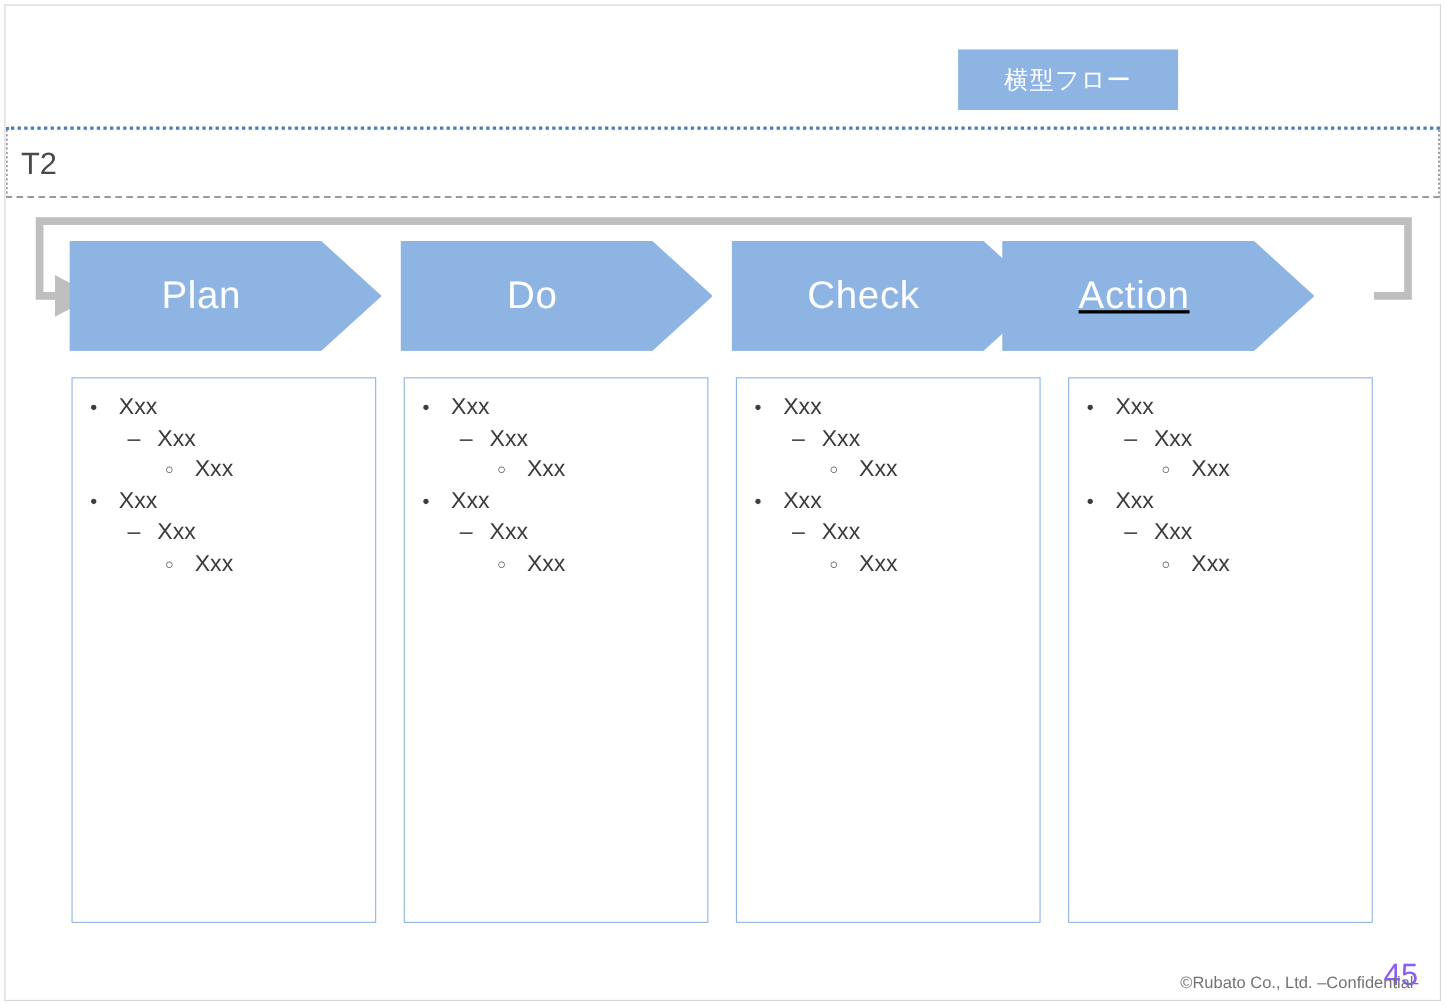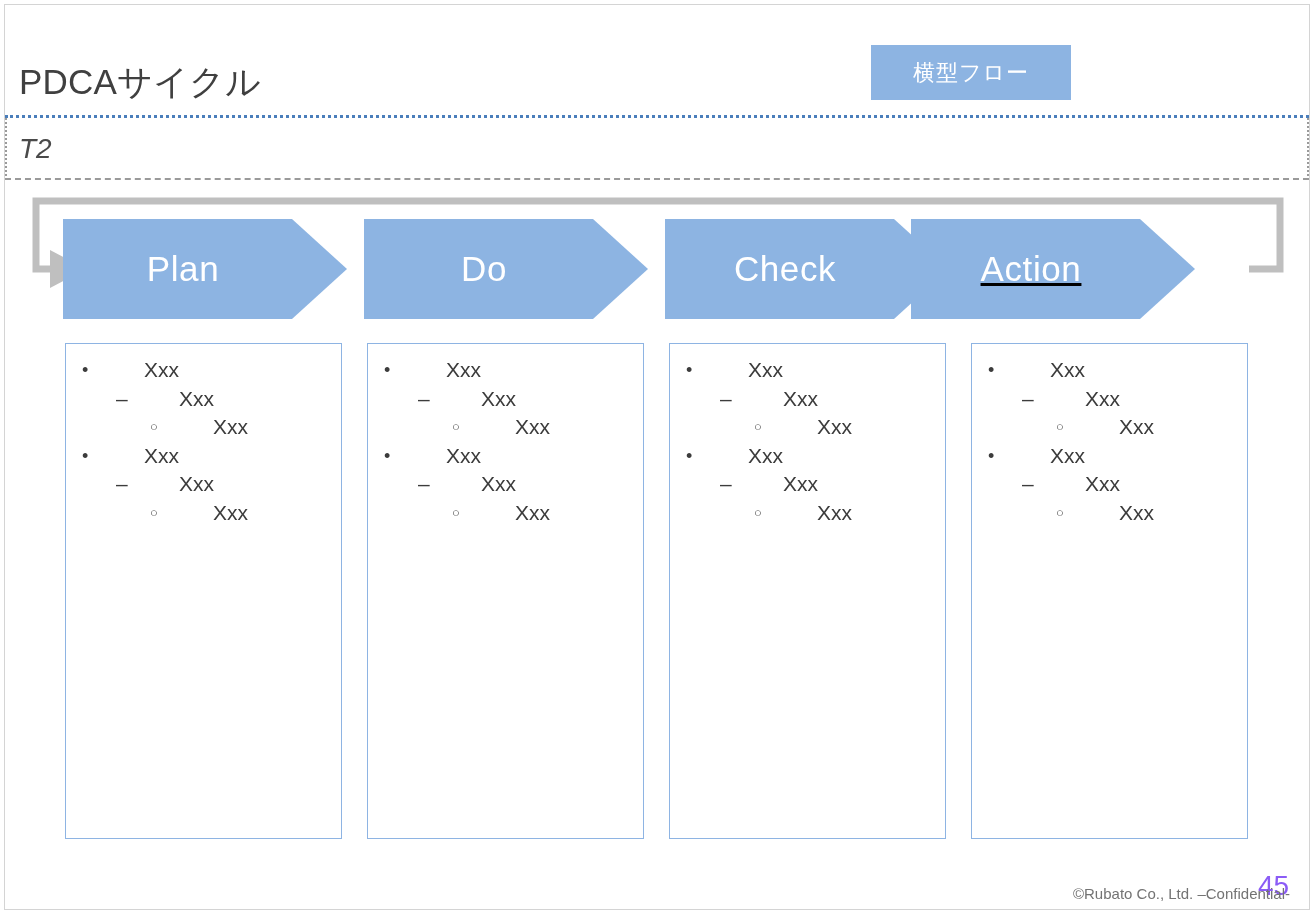--- a/index.html
+++ b/index.html
@@ -114,21 +114,20 @@
     border-left: 2px dotted #9a9a9a;
     border-right: 2px dotted #9a9a9a;
     border-bottom: 2px dashed #9a9a9a;
   }
   .subtitle-text {
     position: absolute;
     left: 12px; top: 14px;
     font-size: 28px;
     line-height: 34px;
     color: #4a4a4a;
-    font-style: italic;
   }
 
   
   .loop-arrow {
     position: absolute;
     left: 0; top: 0;
     width: 1314px; height: 914px;
     pointer-events: none;
   }
 
@@ -169,21 +168,21 @@
     color: #3c3c3c;
     font-size: 21px;
     line-height: 28.5px;
     white-space: nowrap;
   }
   .bullet-mark {
     display: inline-block;
     text-align: left;
     flex: 0 0 auto;
   }
-  .bullet-text { flex: 0 0 auto; margin-left: 36px; }
+  .bullet-text { flex: 0 0 auto; }
 
   
   .lvl1 { padding-left: 6px; }
   .lvl1 .bullet-mark { width: 26px; font-size: 18px; line-height: 28.5px; }
 
   
   .lvl2 { padding-left: 40px; }
   .lvl2 .bullet-mark { width: 27px; font-size: 21px; line-height: 28.5px; }
 
   
@@ -213,21 +212,20 @@
 </style>
 </head>
 <body>
 
 <div id="slide">
 
   <div class="slide-frame"></div>
 
   <div class="header">
 
-    <div class="page-title">PDCAサイクル</div>
 
     <div class="category-badge">
       <span class="category-badge-label">横型フロー</span>
     </div>
 
 
   </div>
 
   <div class="header-rule"></div>
 

